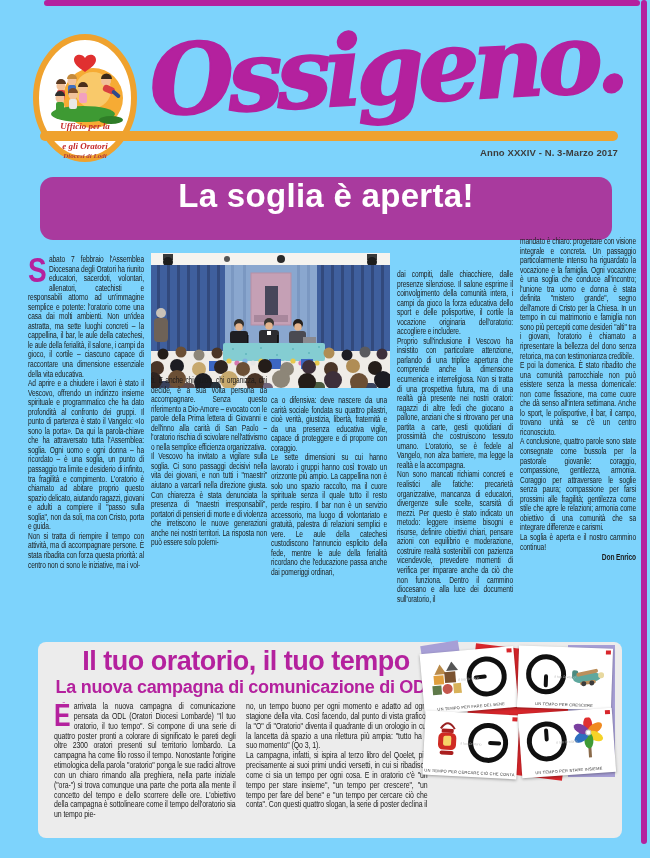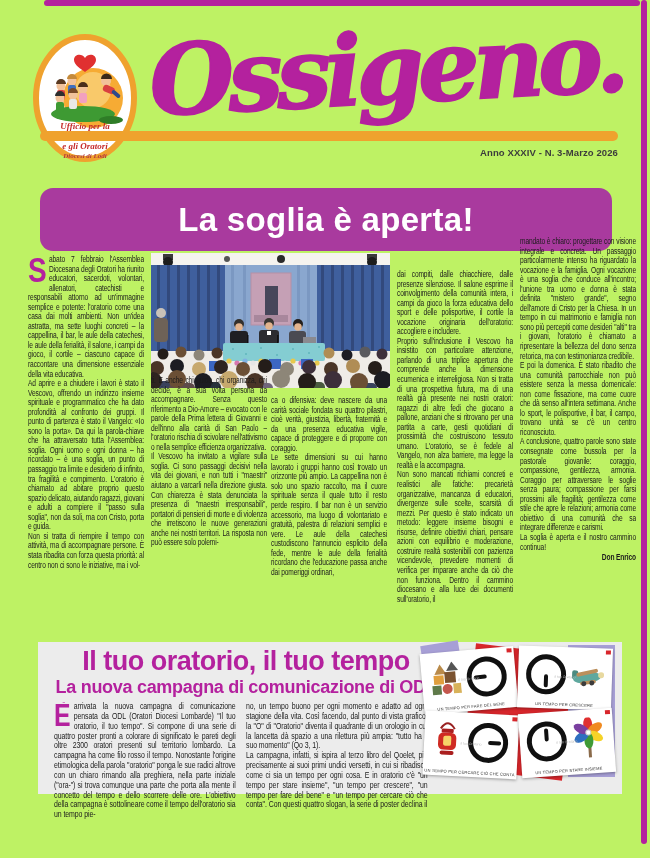--- a/index.html
+++ b/index.html
@@ -4,58 +4,58 @@
 <style>
   :root{
     --accent:#b4219e;
     --banner:#a93a9e;
     --orange:#efa22e;
     --ink:#1b1b1b;
     --boxgray:#ececec;
   }
   *{margin:0;padding:0;box-sizing:border-box}
   html,body{background:#fff}
-  .page{position:relative;width:650px;height:858px;background:#bef264;overflow:hidden;
+  .page{position:relative;width:650px;height:858px;background:#7dd3fc;overflow:hidden;
         font-family:"Liberation Sans",sans-serif;color:var(--ink)}
 
   
   .frame-top{position:absolute;left:44px;top:0;width:596px;height:6px;background:var(--accent);border-radius:3px}
   .frame-right{position:absolute;right:3px;top:0;width:6px;height:844px;background:var(--accent);border-radius:3px}
 
   
   .logo{position:absolute;left:33px;top:34px;width:104px;height:128px}
   .orange-bar{position:absolute;left:40px;top:131px;width:578px;height:10px;background:var(--orange);border-radius:5px}
   .masthead-title{position:absolute;left:142px;top:14px;width:488px;text-align:center;
         font-family:"DejaVu Serif",serif;font-style:italic;font-weight:bold;
         font-size:97px;line-height:110px;color:var(--accent);letter-spacing:-6px;
         transform:rotate(-3deg);-webkit-text-stroke:2px var(--accent);white-space:nowrap}
   .issue-line{position:absolute;right:32px;top:147px;font-size:9.5px;font-weight:bold;color:#3c3c3c;letter-spacing:.1px}
 
   
-  .banner{position:absolute;left:40px;top:188px;width:572px;height:63px;background:var(--banner);
-        border-radius:13px;display:flex;align-items:center;justify-content:center}
+  .banner{position:absolute;left:40px;top:177px;width:572px;height:63px;background:var(--banner);
+        border-radius:13px;display:flex;align-items:flex-start;justify-content:center}
   .banner span{color:#fff;font-size:33px;font-weight:bold;letter-spacing:.3px}
 
   
   .col{position:absolute;width:116px;overflow:hidden}
   .col-inner{width:145px;transform:scaleX(0.8);transform-origin:0 0;
         font-size:8.3px;line-height:9.55px;letter-spacing:-0.15px;text-align:justify;color:var(--ink)}
   .col-inner p{margin:0}
   .c1{left:28px;top:255px;height:382px}
   .c2{left:151px;top:376px;height:241px}
   .c3{left:271px;top:396px;height:241px}
   .c4{left:397px;top:270px;height:382px}
   .c5{left:520px;top:237px;height:382px}
   .dropcap{float:left;font-size:35px;line-height:28px;font-weight:bold;color:var(--accent);margin:1px 3px 0 0}
   .signature{text-align:right;font-weight:bold;margin-top:1px !important}
 
   .photo{position:absolute;left:151px;top:253px;width:239px;height:135px;overflow:hidden}
 
   
-  .campaign-box{position:absolute;left:38px;top:642px;width:584px;height:152px;background:var(--boxgray);border-radius:0}
+  .campaign-box{position:absolute;left:38px;top:642px;width:584px;height:196px;background:var(--boxgray);border-radius:8px}
   .cam-title{position:absolute;left:8px;top:4px;width:400px;text-align:center;
         font-size:27px;font-weight:bold;color:var(--accent);letter-spacing:-.5px}
   .cam-subtitle{position:absolute;left:8px;top:35px;width:400px;text-align:center;
         font-size:18px;color:var(--accent);letter-spacing:-.3px}
   .cam-col{position:absolute;top:60px;width:182px;height:126px;overflow:hidden}
   .cam-colA{left:16px}
   .cam-colB{left:208px}
   .cam-inner{width:227px;transform:scaleX(0.8);transform-origin:0 0;
         font-size:8.7px;line-height:9.85px;letter-spacing:-0.1px;text-align:justify;color:var(--ink)}
   .cam-inner p{margin:0}
@@ -129,21 +129,21 @@
     <g font-family="Liberation Serif, serif" font-style="italic" font-weight="bold" fill="#c52a2a" text-anchor="middle">
       <text x="52" y="95" font-size="9">Ufficio per la</text>
       <text x="52" y="105" font-size="9">Pastorale Giovanile</text>
       <text x="52" y="115" font-size="9">e gli Oratori</text>
       <text x="52" y="124" font-size="7" fill="#b23a3a">Diocesi di Lodi</text>
     </g>
   </svg>
 
   <div class="orange-bar"></div>
   <h1 class="masthead-title">Ossigeno.</h1>
-  <div class="issue-line">Anno XXXIV - N. 3-Marzo 2026</div>
+  <div class="issue-line">Anno XXXIV - N. 3-Marzo 2017</div>
 
   <div class="banner">
     <span>La soglia è aperta!</span>
   </div>
 
   <svg class="photo" viewBox="0 0 239 135" preserveAspectRatio="none">
     <rect width="239" height="135" fill="#efece7"></rect>
     <rect width="239" height="14" fill="#f5f3ef"></rect>
     <g>
       <rect x="12" y="1" width="10" height="6" fill="#3a3a3a"></rect>

